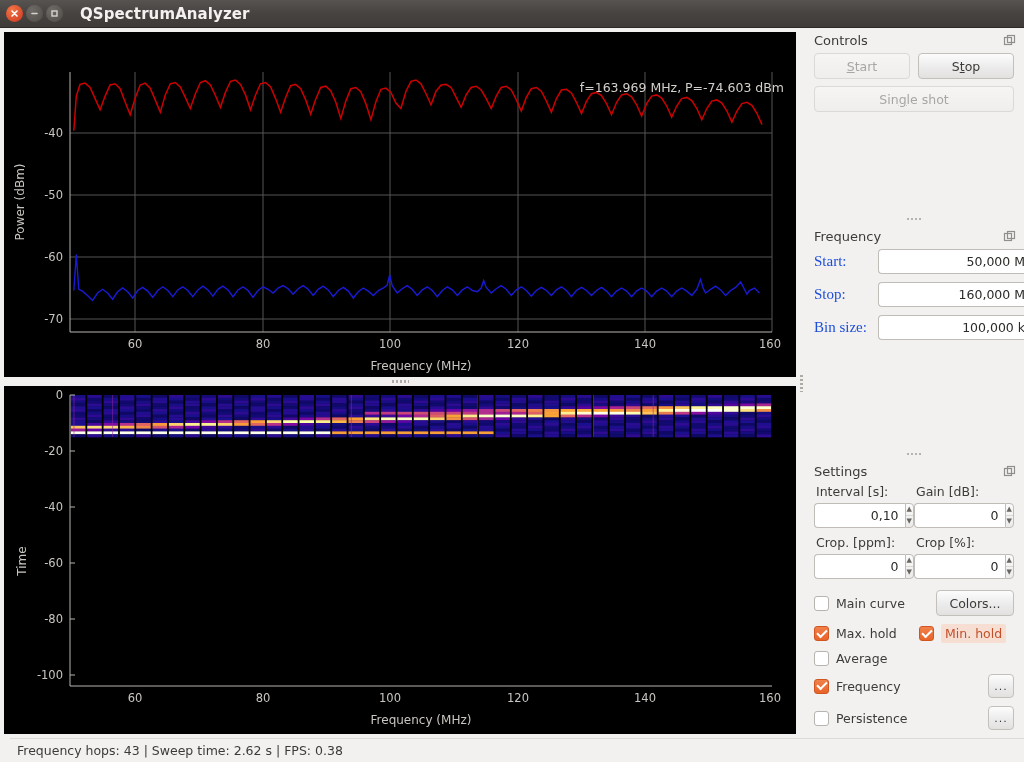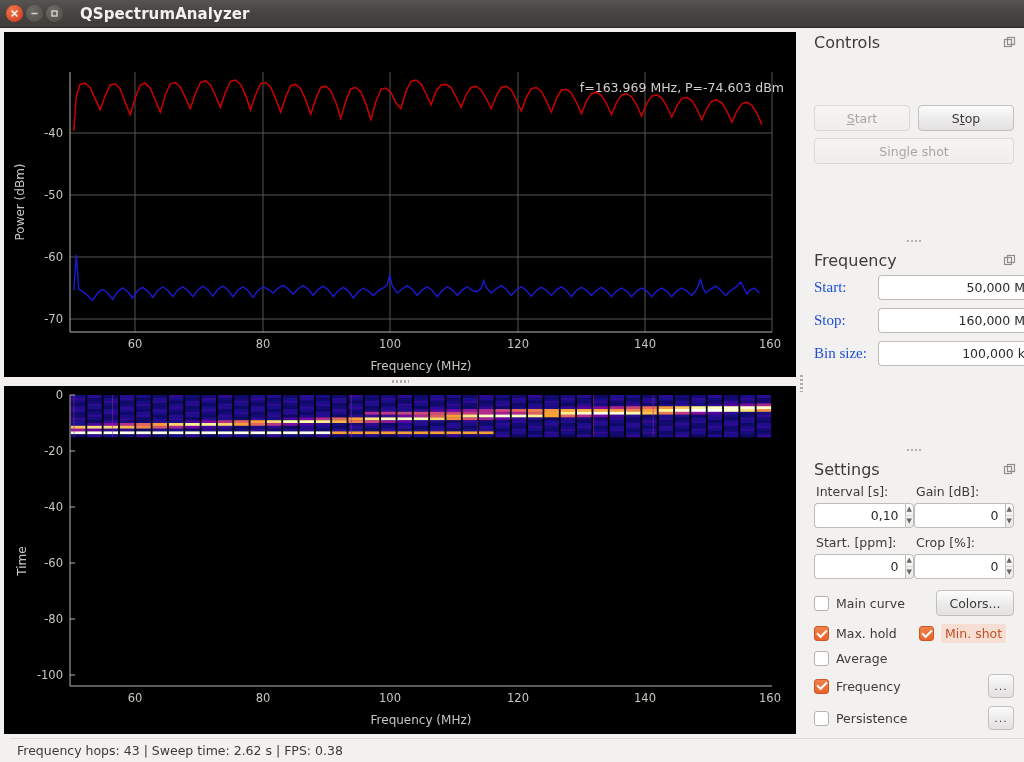--- a/index.html
+++ b/index.html
@@ -68,21 +68,21 @@
     background-image: radial-gradient(circle, #aeaaa6 42%, transparent 45%);
     background-size: 5px 4px; background-repeat: repeat-y; }
 
   
   #dock {
     width: 218px; height: 710px; background: #f2f1f0;
     display: flex; flex-direction: column; padding-right: 2px;
   }
   .dock-title {
     display: flex; align-items: center; justify-content: space-between;
-    padding: 5px 5px 5px 8px; color: #3c3b37; font-size: 16px;
+    padding: 5px 5px 5px 8px; color: #3c3b37; font-size: 13px;
   }
   .float-icon { width: 15px; height: 15px; opacity: .75; }
   .dock-section { padding: 0 8px; }
   .spacer-flex { flex: 1 1 auto; }
   .dock-grip {
     height: 10px; display: flex; align-items: center; justify-content: center; cursor: row-resize;
   }
   .dock-grip .grip { width: 16px; height: 4px;
     background-image: radial-gradient(circle, #b6b2ae 42%, transparent 45%);
     background-size: 4px 4px; background-repeat: repeat-x; }
@@ -92,21 +92,21 @@
     background: linear-gradient(to bottom, #fcfcfc, #ebeaea 60%, #e3e1e0);
     border: 1px solid #c3bfbb; border-radius: 4px;
     color: #3c3b37; font-size: 12.5px; height: 26px;
     display: flex; align-items: center; justify-content: center;
     cursor: pointer;
   }
   .btn.disabled { color: #a9a6a2; background: linear-gradient(to bottom, #f6f5f4, #efeeed);
                   border-color: #dbd8d5; cursor: default; }
   .btn .u { text-decoration: underline; }
   .btn-row { display: flex; gap: 8px; margin-bottom: 7px; }
-  .btn-row .btn { flex: 1 1 0; margin-top: 48px; }
+  .btn-row .btn { flex: 1 1 0; }
 
   
   .field-row { display: flex; align-items: center; margin-bottom: 8px; }
   .field-label { color: #1d4ed8; font-size: 15px; width: 64px; flex: 0 0 auto; font-family: Liberation Serif, serif; }
   .spin {
     display: flex; flex: 1 1 auto; height: 25px;
   }
   .spin input {
     flex: 1 1 auto; min-width: 0;
     border: 1px solid #c0bcb8; border-right: none;
@@ -1036,21 +1036,21 @@
             <div class="spin-btns">
               <div>▲</div>
               <div>▼</div>
             </div>
           </div>
         </div>
       </div>
 
       <div class="grid2" style="margin-top:7px;">
         <div class="col">
-          <div class="cap">Start. [ppm]:</div>
+          <div class="cap">Crop. [ppm]:</div>
           <div class="spin">
             <input type="text" readonly="" value="0" style="">
             <div class="spin-btns">
               <div>▲</div>
               <div>▼</div>
             </div>
           </div>
         </div>
         <div class="col">
           <div class="cap">Crop [%]:</div>
@@ -1074,21 +1074,21 @@
         </div>
       </div>
 
       <div class="cbrow">
         <div class="cbcell">
           <span class="cb on"></span>
           <span class="cblabel">Max. hold</span>
         </div>
         <div class="cbcell">
           <span class="cb on"></span>
-          <span class="cblabel hot">Min. shot</span>
+          <span class="cblabel hot">Min. hold</span>
         </div>
       </div>
 
       <div class="cbrow">
         <div class="cbcell">
           <span class="cb"></span>
           <span class="cblabel">Average</span>
         </div>
       </div>
 

